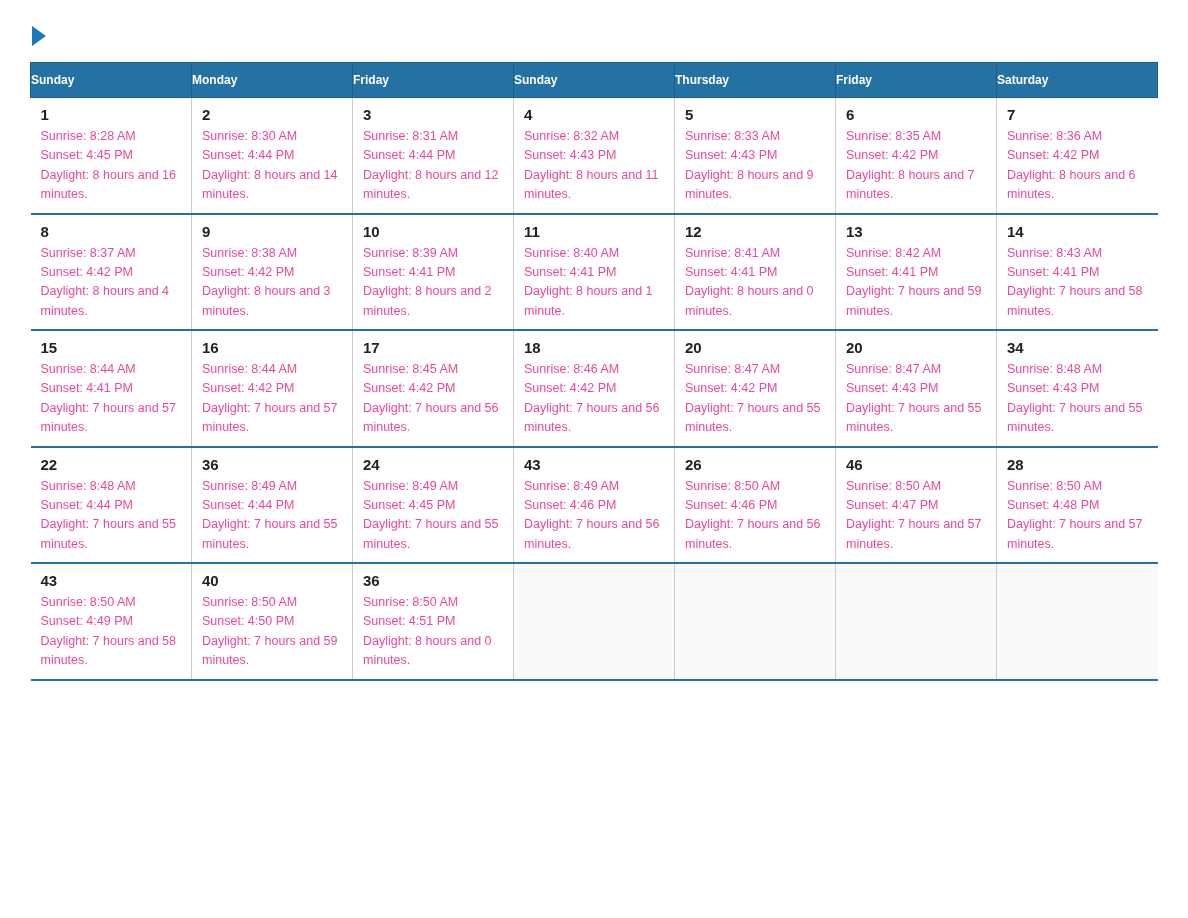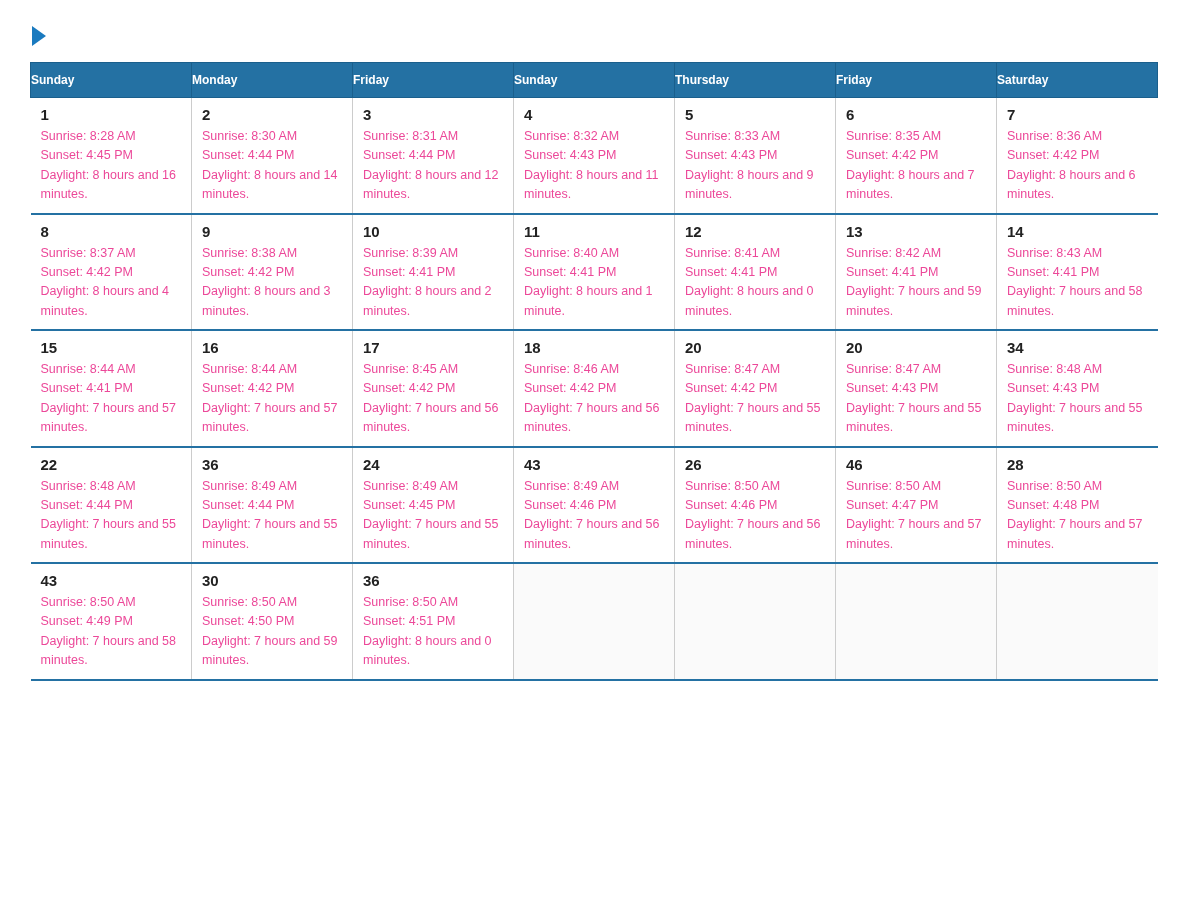--- a/index.html
+++ b/index.html
@@ -257,21 +257,21 @@
           <span class="day-num">28</span>
         <div class="day-info">Sunrise: 8:50 AM<br>Sunset: 4:48 PM<br>Daylight: 7 hours and 57 minutes.</div>
         </td>
       </tr>
       <tr>
         <td>
           <span class="day-num">43</span>
         <div class="day-info">Sunrise: 8:50 AM<br>Sunset: 4:49 PM<br>Daylight: 7 hours and 58 minutes.</div>
         </td>
         <td>
-          <span class="day-num">30</span>
+          <span class="day-num">40</span>
         <div class="day-info">Sunrise: 8:50 AM<br>Sunset: 4:50 PM<br>Daylight: 7 hours and 59 minutes.</div>
         </td>
         <td>
           <span class="day-num">36</span>
         <div class="day-info">Sunrise: 8:50 AM<br>Sunset: 4:51 PM<br>Daylight: 8 hours and 0 minutes.</div>
         </td>
         <td class="empty"></td>
         <td class="empty"></td>
         <td class="empty"></td>
         <td class="empty"></td>

